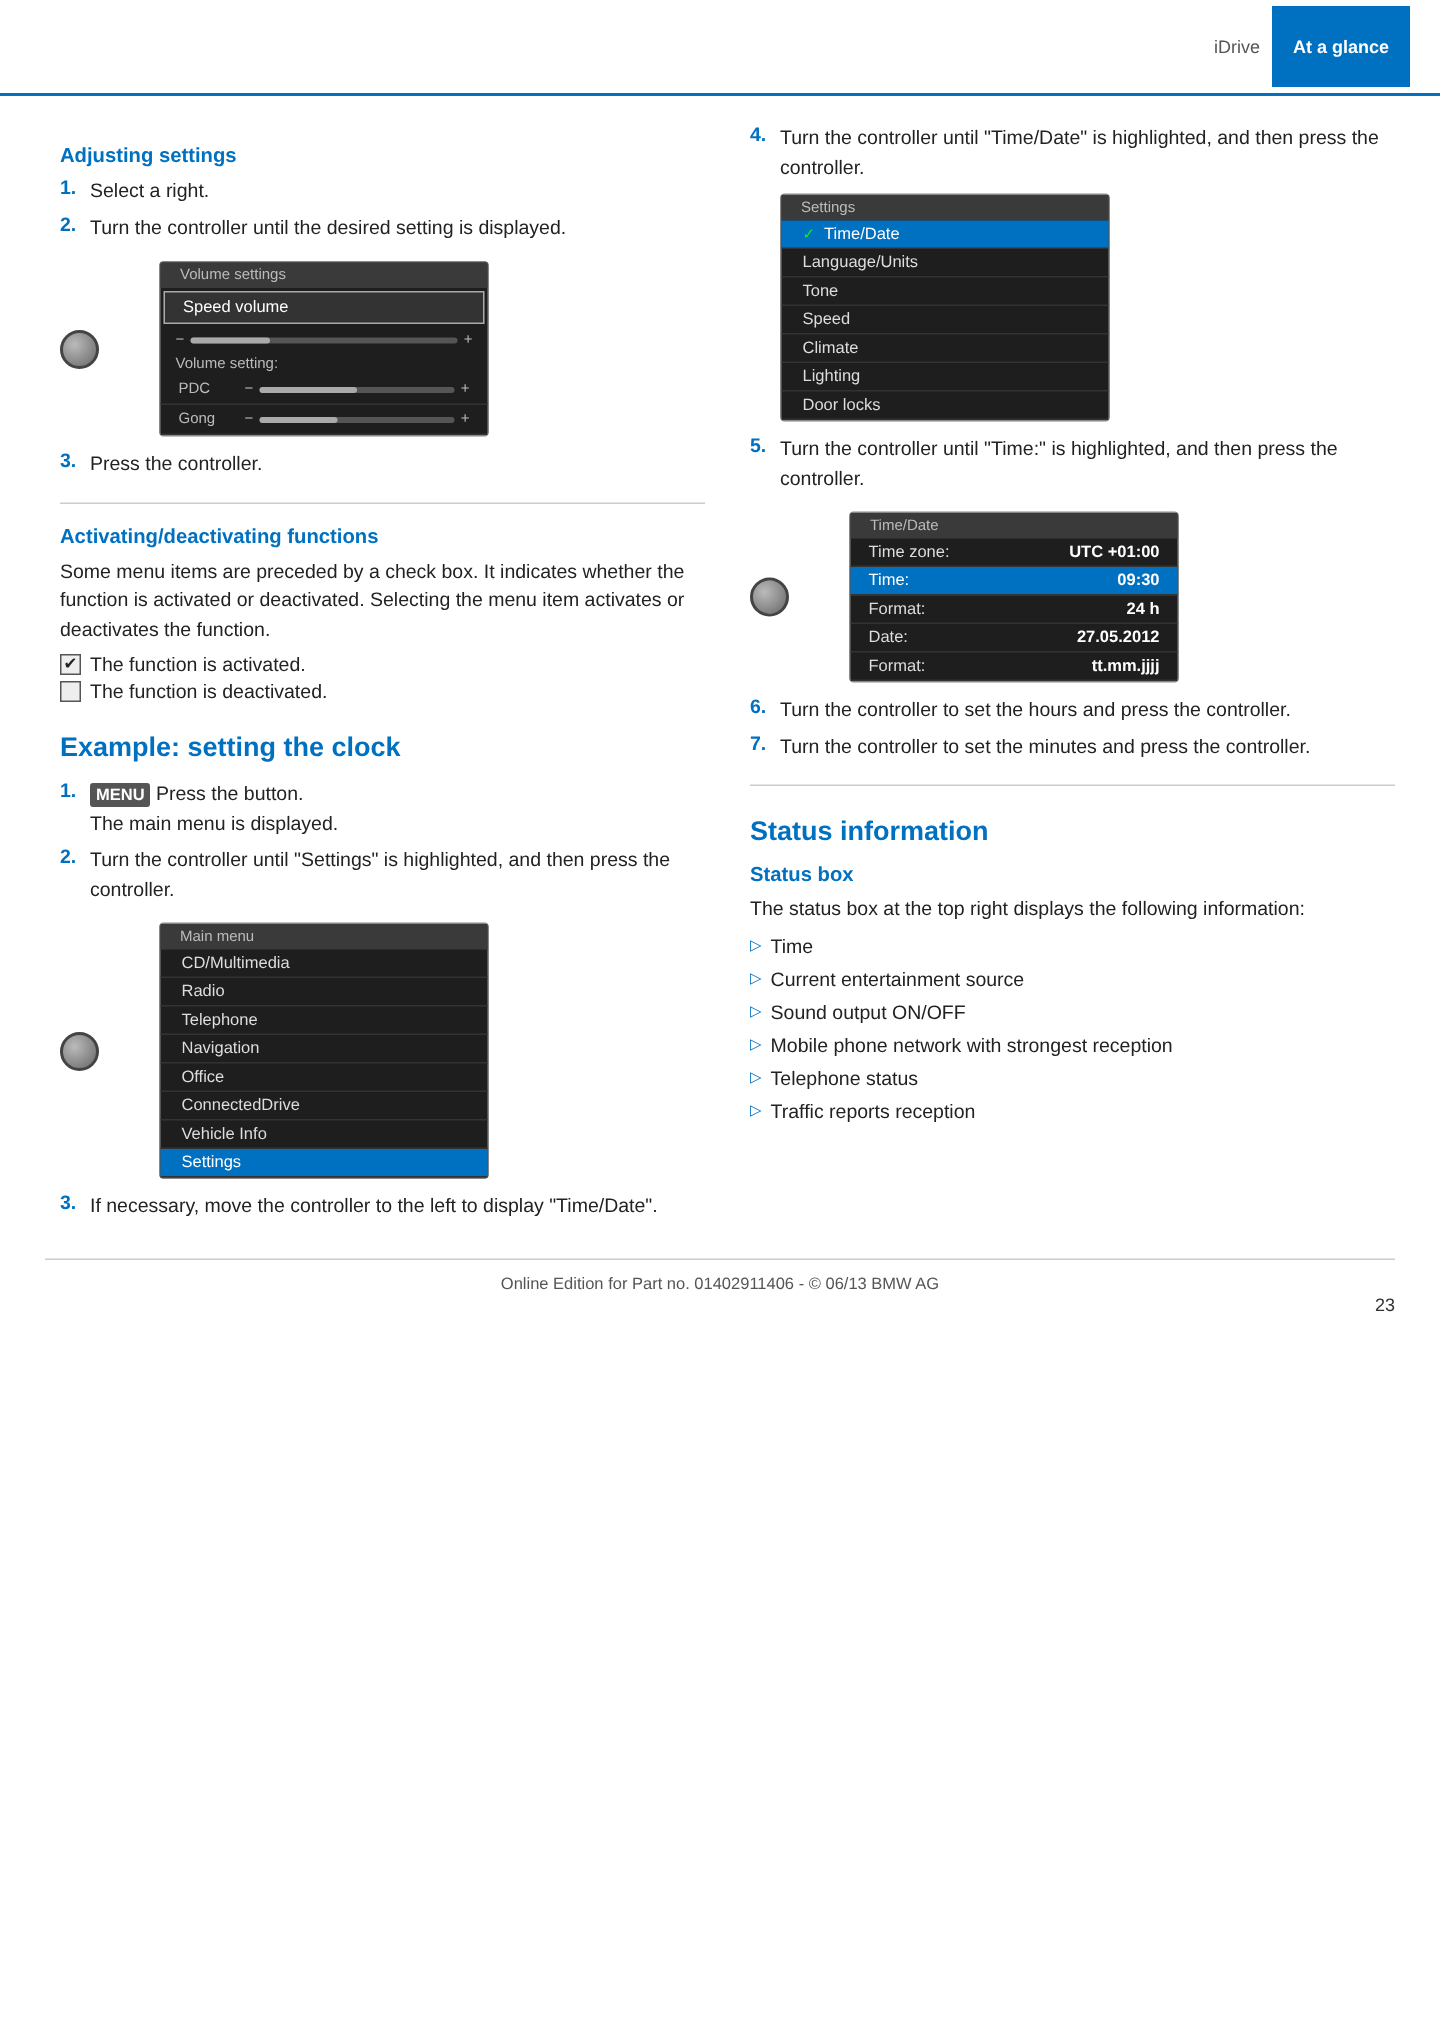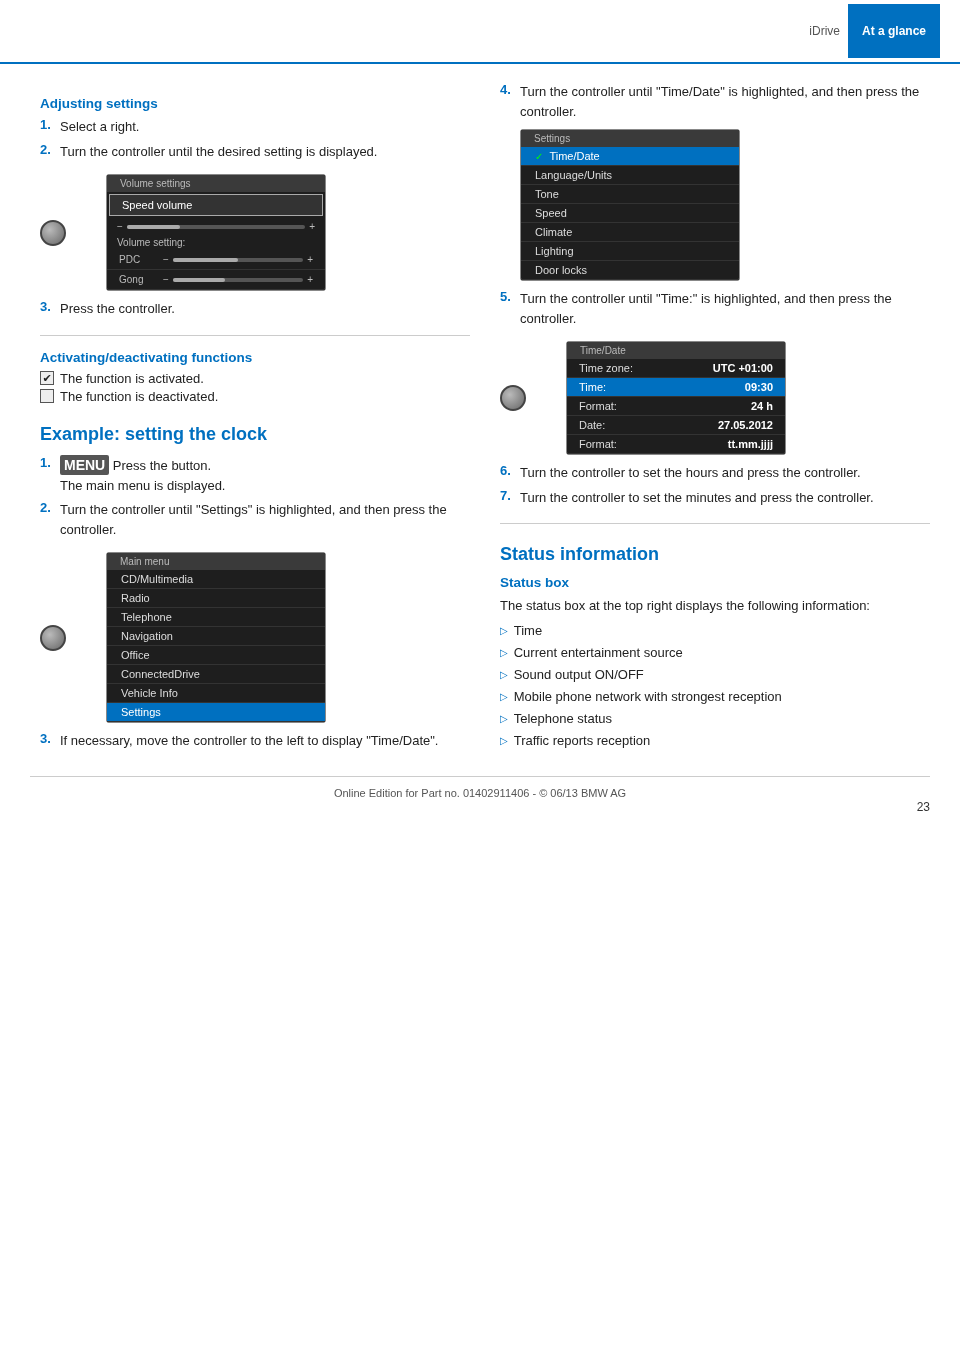--- a/index.html
+++ b/index.html
@@ -352,21 +352,21 @@
       width: 26px;
       height: 26px;
       border-radius: 50%;
       background: radial-gradient(circle at 35% 35%, #bbb, #666);
       border: 2px solid #444;
     }
 
     .menu-btn {
       background: #555;
       color: #fff;
-      font-size: 14px;
+      font-size: 11px;
       padding: 2px 4px;
       border-radius: 2px;
       font-weight: bold;
     }
 
     .divider-line {
       border: none;
       border-top: 1px solid #ccc;
       margin: 16px 0 10px 0;
     }
@@ -439,20 +439,21 @@
     <ol class="numbered-list" start="3">
       <li>
         <span class="num">3.</span>
         <span class="list-text">Press the controller.</span>
       </li>
     </ol>
 
     <hr class="divider-line">
 
     <div class="section-heading">Activating/deactivating functions</div>
+    <p class="para">Some menu items are preceded by a check box. It indicates whether the function is activated or deactivated. Selecting the menu item activates or deactivates the function.</p>
 
     <div class="checkbox-item">
       <div class="checkbox-checked">✔</div>
       <span>The function is activated.</span>
     </div>
     <div class="checkbox-item">
       <div class="checkbox-unchecked"></div>
       <span>The function is deactivated.</span>
     </div>
 

